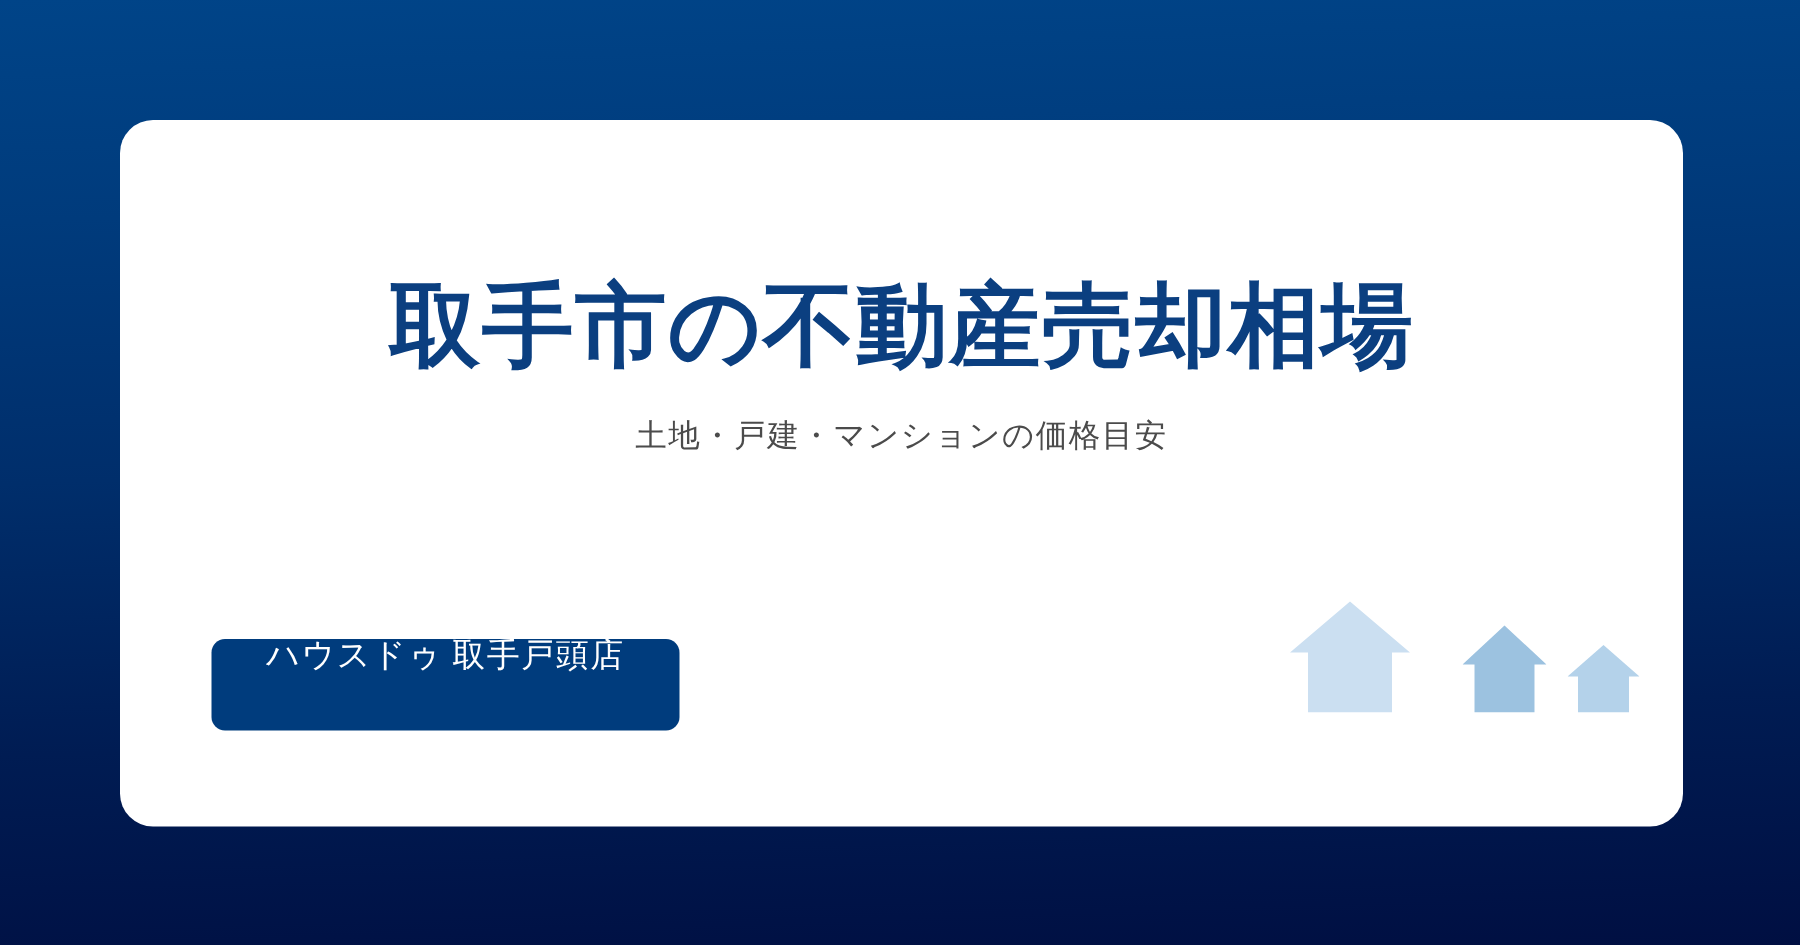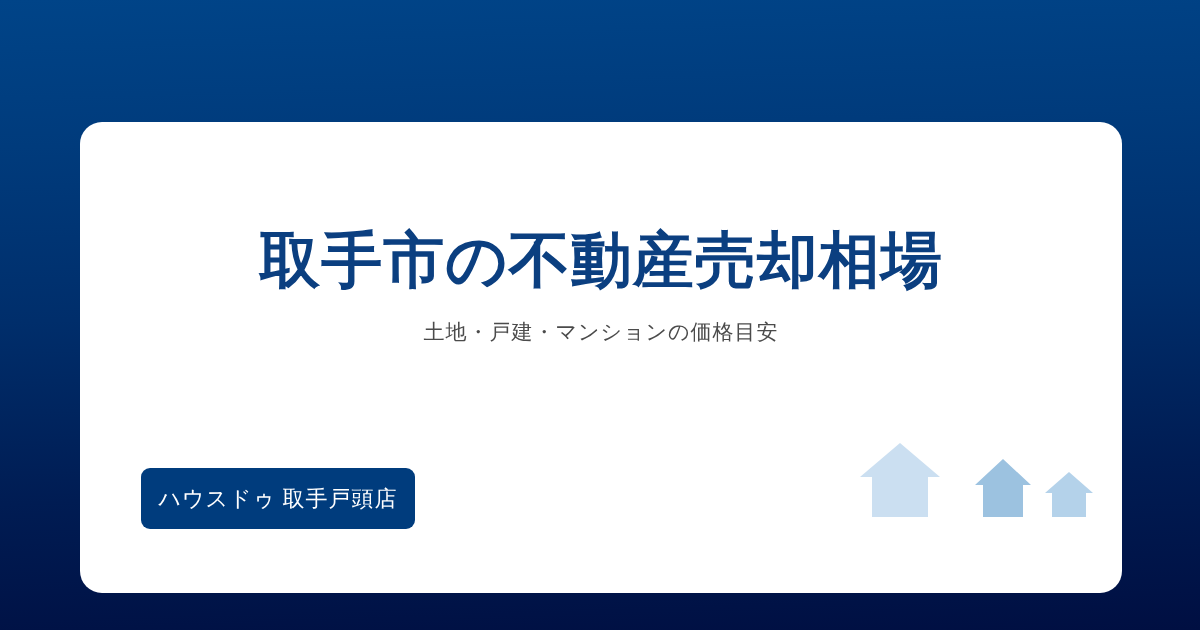--- a/index.html
+++ b/index.html
@@ -24,21 +24,20 @@
 
   
   .card {
     position: absolute;
     left: 80px;
     top: 80px;
     width: 1042px;
     height: 471px;
     background: #ffffff;
     border-radius: 22px;
-    margin-top: 42px;
   }
 
   
   .headline-block {
     position: absolute;
     left: 0;
     right: 0;
     top: 108px;
     text-align: center;
   }
@@ -64,26 +63,25 @@
     color: #4b4b4b;
     letter-spacing: 1px;
     white-space: nowrap;
   }
 
   
   .brand-badge {
     position: absolute;
     left: 61px;            
     top: 346px;            
-    width: 274px;
+    width: 312px;
     height: 61px;
     background: #003c7d;
     border-radius: 9px;
     display: flex;
-    align-items: center;
     justify-content: center;
     box-sizing: border-box;
   }
   .brand-badge-label {
     font-family: "Liberation Serif", "DejaVu Serif", serif;
     font-size: 22px;
     line-height: 1;
     color: #ffffff;
     letter-spacing: 1px;
     white-space: nowrap;

